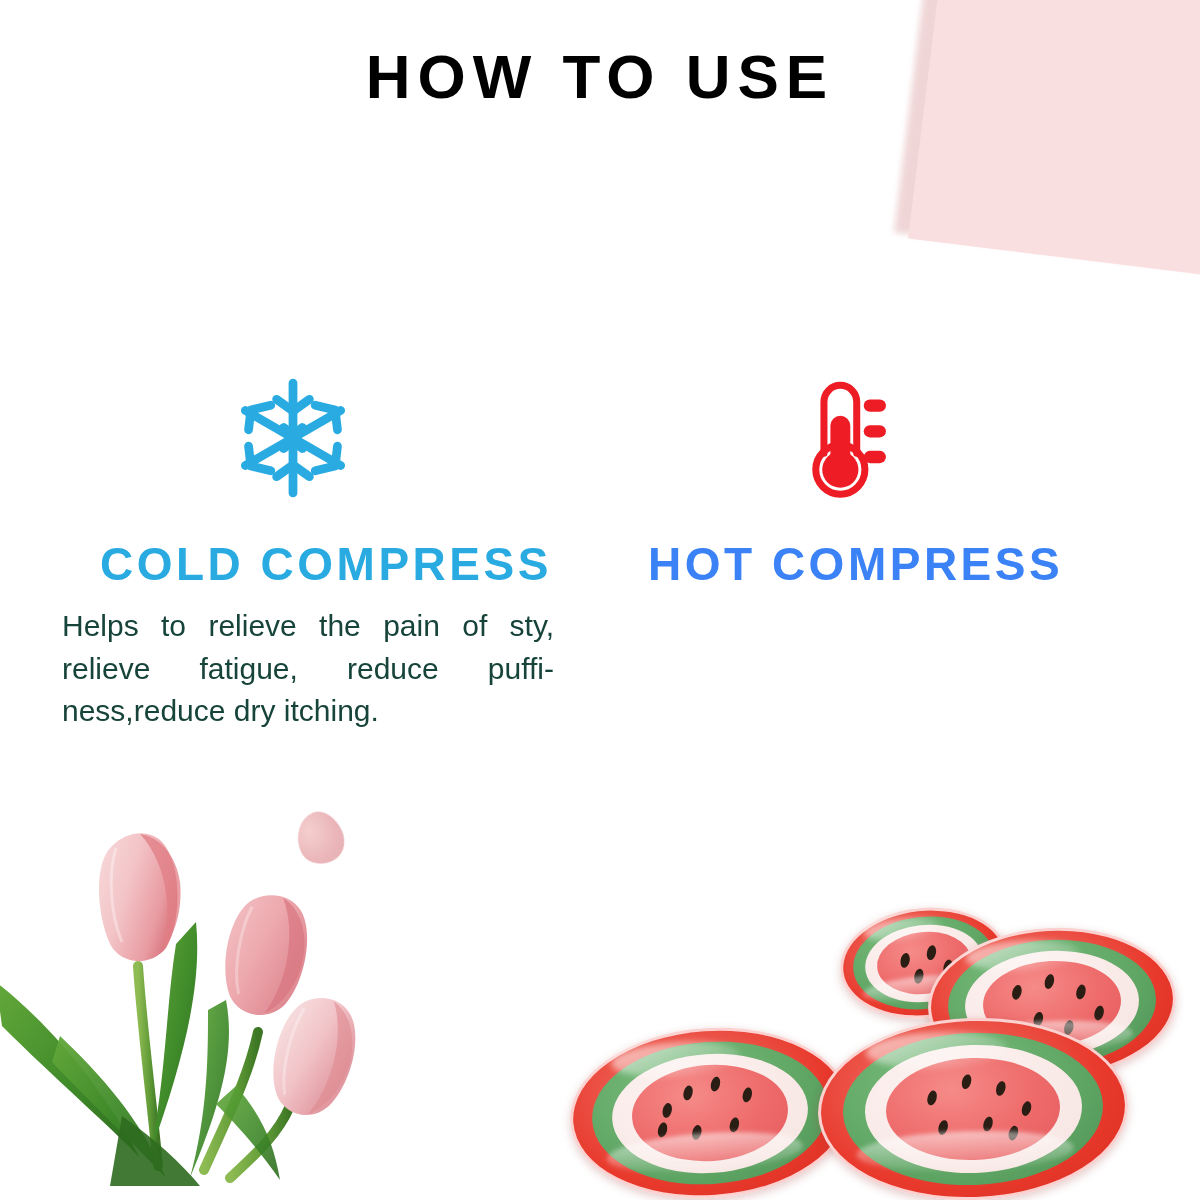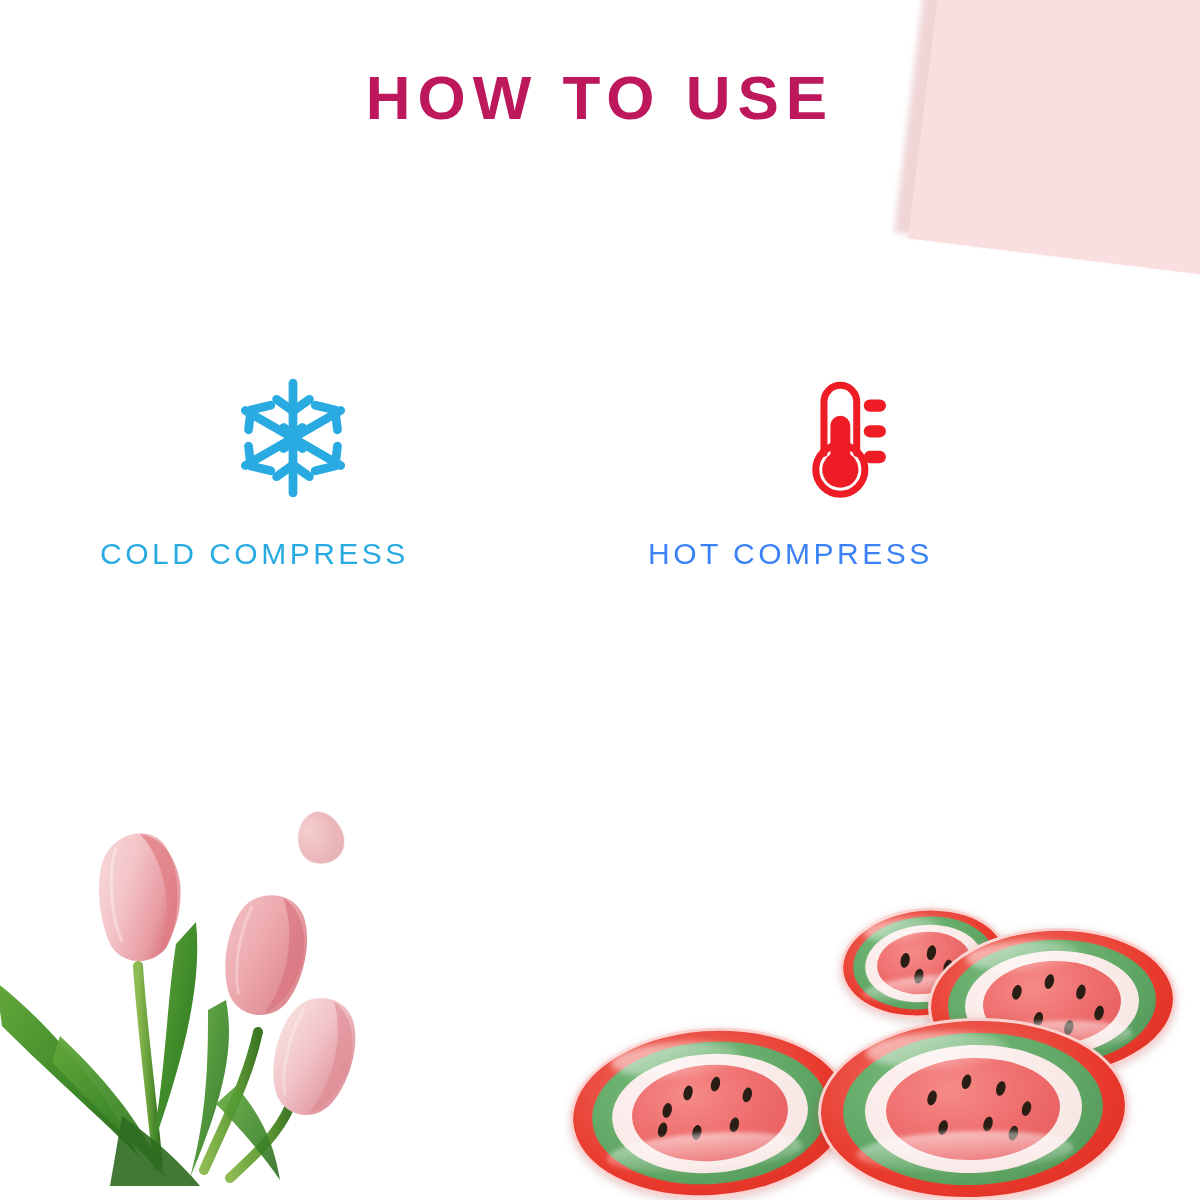--- a/index.html
+++ b/index.html
@@ -30,25 +30,25 @@
     top:-128px; right:-46px;
     width:330px; height:382px;
     background:#f0d5d6;
     transform:rotate(7deg);
     filter:blur(3px);
   }
 
   
   .header { position:absolute; top:0; left:0; width:1200px; text-align:center; }
   .title {
-    margin-top:65px;
+    margin-top:44px;
     font-size:62px;
     font-weight:bold;
     letter-spacing:7px;
-    color:#be185d;
+    color:#000000;
     line-height:1.05;
   }
   .subtitle {
     margin:22px auto 0 auto;
     width:960px;
     font-size:31px;
     line-height:1.45;
     color:#17443a;
     text-align:center;
   }
@@ -62,22 +62,22 @@
   }
   .col { width:600px; padding:0 40px; }
   .col-left  { padding-left:62px; padding-right:42px; }
   .col-right { padding-left:30px; padding-right:58px; }
 
   .icon-wrap { height:135px; display:flex; align-items:center; justify-content:center; }
   .col-left .icon-wrap { padding-right:34px; }
   .col-right .icon-wrap { padding-right:96px; }
 
   .sect-title {
-    font-size:30px;
-    font-weight:normal;
+    font-size:46px;
+    font-weight:bold;
     letter-spacing:3.5px;
     margin-top:32px;
     margin-bottom:14px;
   }
   .col-left .sect-title  { color:#29abe2; padding-left:38px; }
   .col-right .sect-title { color:#3b82f6; padding-left:18px; }
 
   .sect-body {
     font-size:30px;
     line-height:1.42;
@@ -173,20 +173,21 @@
             <polyline points="12,46 14,29 31,25"></polyline>
             <polyline points="88,60 86,77 69,81"></polyline>
             <polyline points="88,46 86,29 69,25"></polyline>
             <polyline points="12,60 14,77 31,81"></polyline>
             <polyline points="42,44 50,50 58,44"></polyline>
             <polyline points="42,62 50,56 58,62"></polyline>
           </g>
         </svg>
       </div>
       <div class="sect-title">COLD COMPRESS</div>
+      <div class="sect-body">Helps to relieve the pain of sty, relieve fatigue, reduce puffi-ness,reduce dry itching.</div>
     </div>
 
     <div class="col col-right">
       <div class="icon-wrap">
         <svg width="100" height="124" viewBox="0 0 84 106" aria-hidden="true">
           <g fill="none" stroke="#ee1c24" stroke-width="6">
             <path d="M30 66 V22 a14 14 0 0 1 28 0 V66" stroke-linecap="round"></path>
             <circle cx="44" cy="80" r="21"></circle>
           </g>
           <path d="M44 34 a8.5 8.5 0 0 1 8.5 8.5 V72 h-17 V42.5 A8.5 8.5 0 0 1 44 34 z" fill="#ee1c24"></path>

